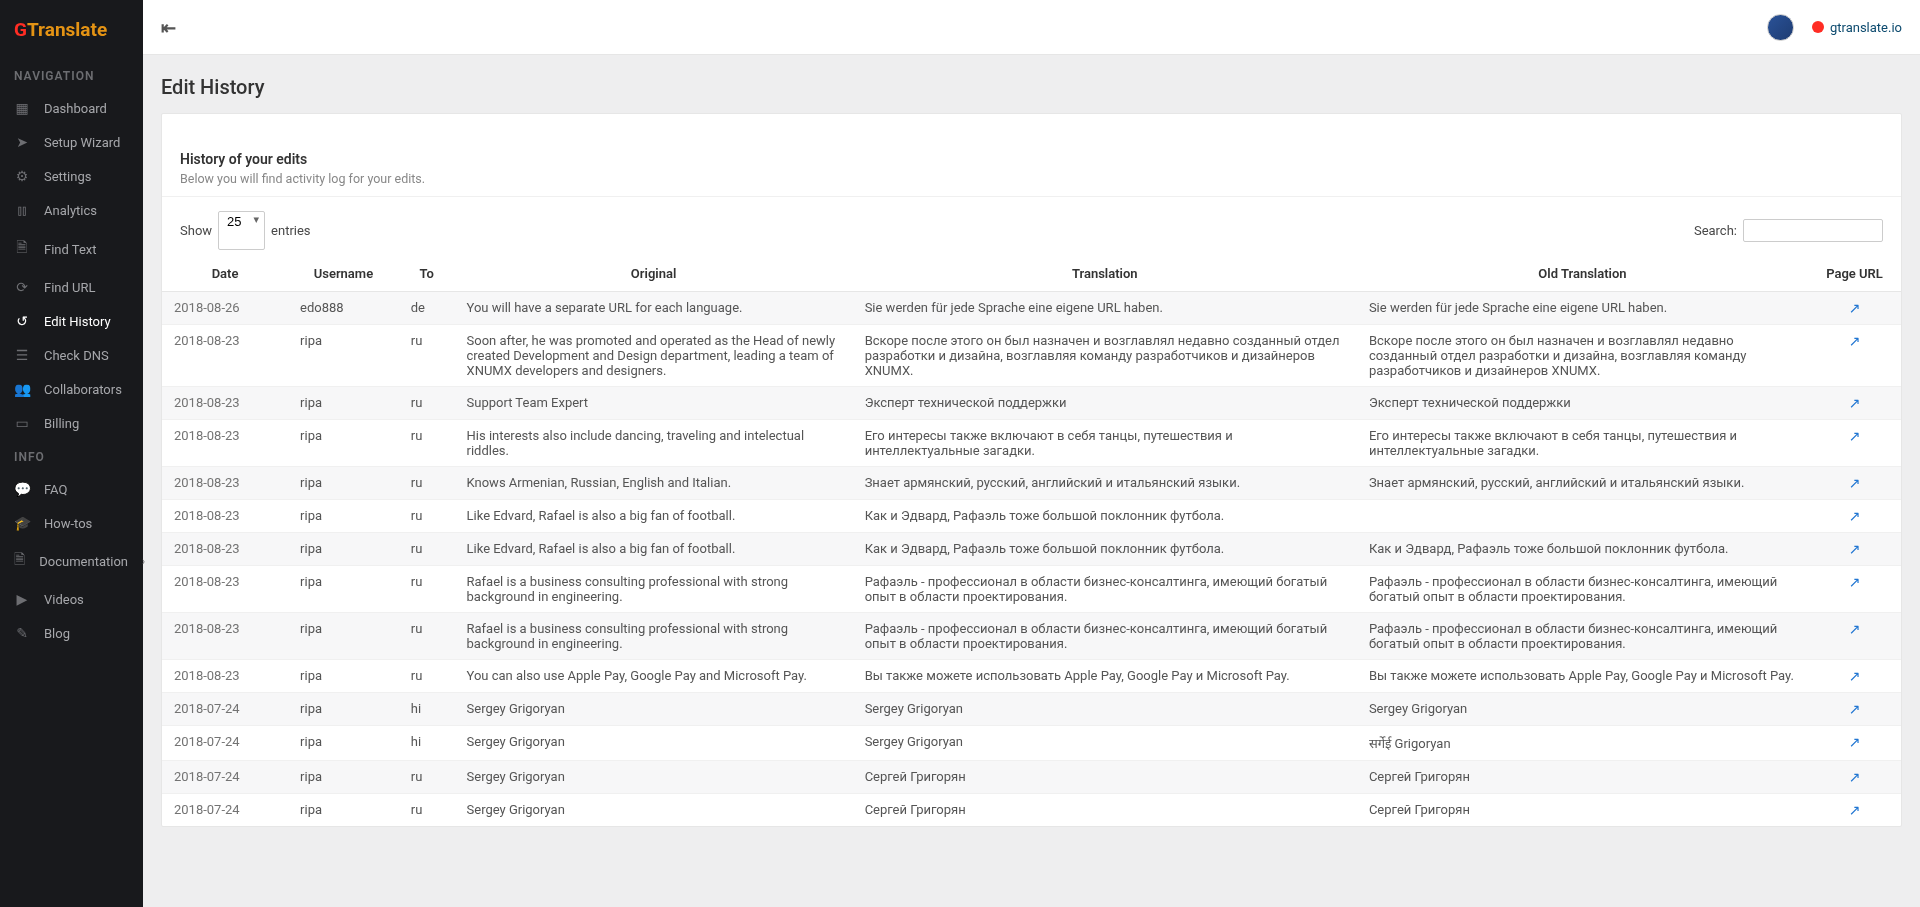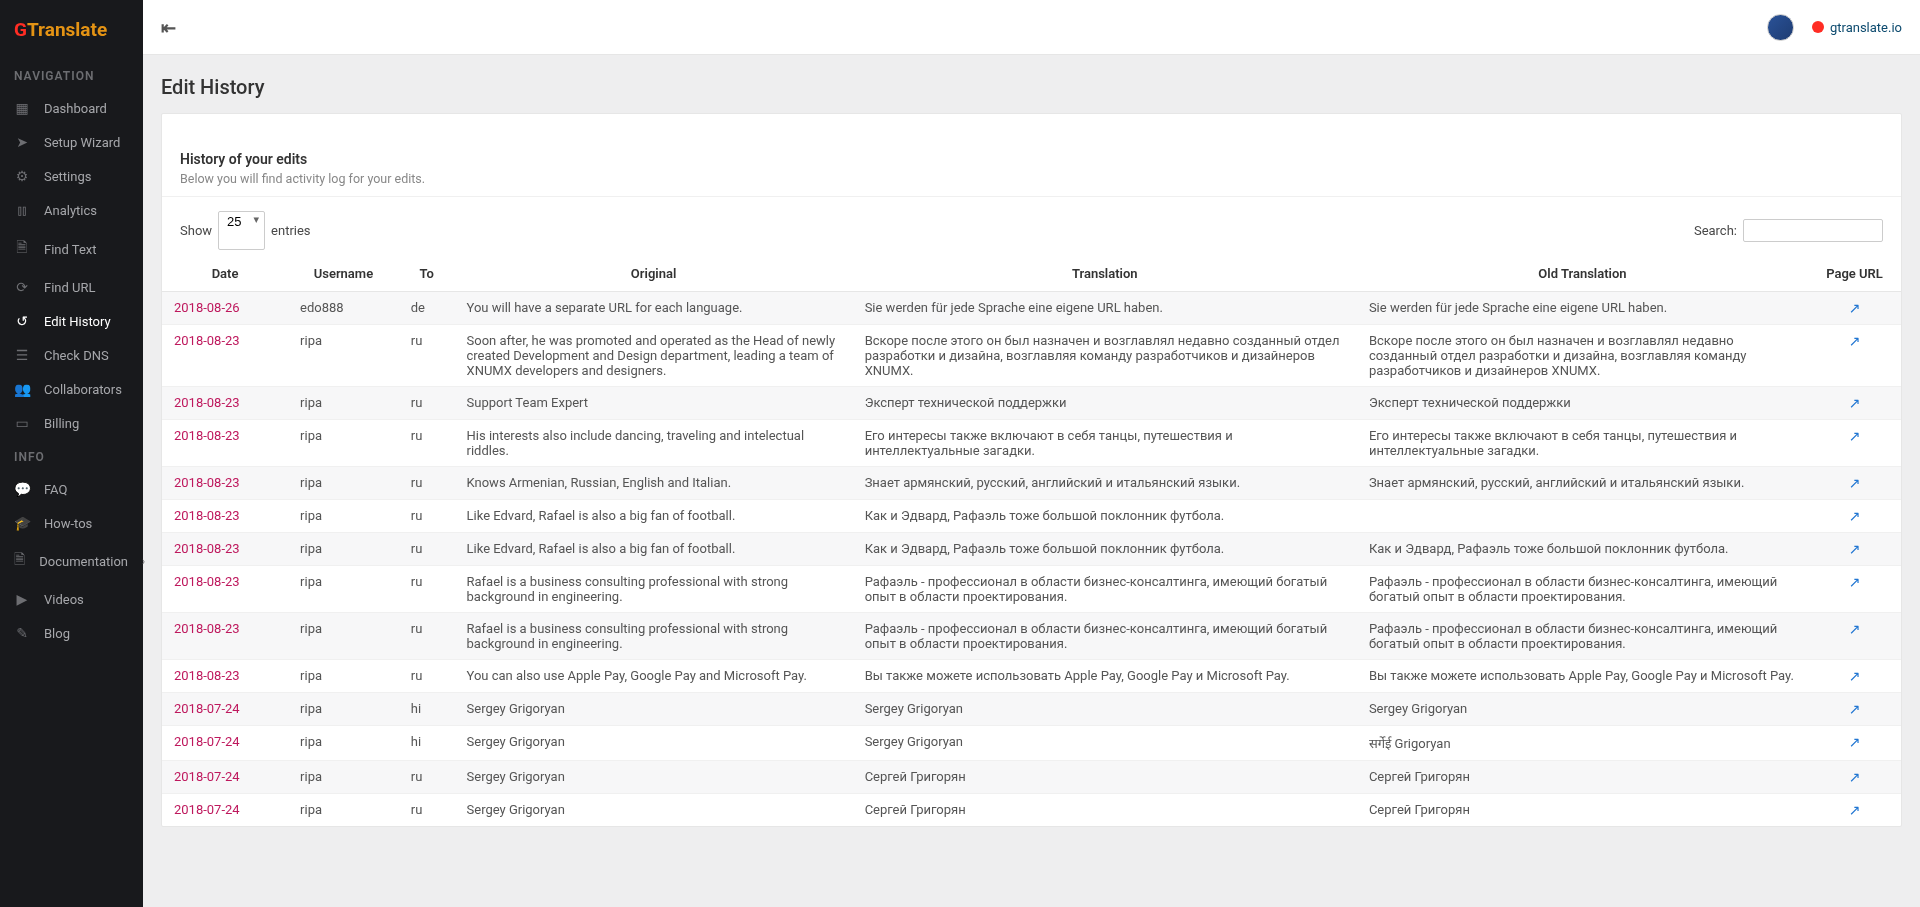--- a/index.html
+++ b/index.html
@@ -41,21 +41,21 @@
 tbody td { padding:8px 12px; border-top:1px solid #f0f0f0; vertical-align:top; color:#555; }
 tbody tr:nth-child(odd) td { background:#f7f7f8; }
 .col-date { width:95px; white-space:nowrap; }
 .col-user { width:80px; }
 .col-to { width:42px; }
 .col-orig { width:300px; }
 .col-trans { width:380px; }
 .col-old { width:340px; }
 .col-url { width:70px; text-align:center; }
 .ext-icon { color:#2176d2; cursor:pointer; font-size:14px; }
-tbody tr td:first-child { color:#be185d; }
+tbody tr td:first-child { color:#737373; }
 </style>
 </head>
 <body>
 
 <div class="app">
   <aside class="sidebar">
     <div class="logo">
       <span class="logo-text"><span class="logo-g">G</span><span class="logo-t">Translate</span></span>
     </div>
     <div class="nav-heading">NAVIGATION</div>

